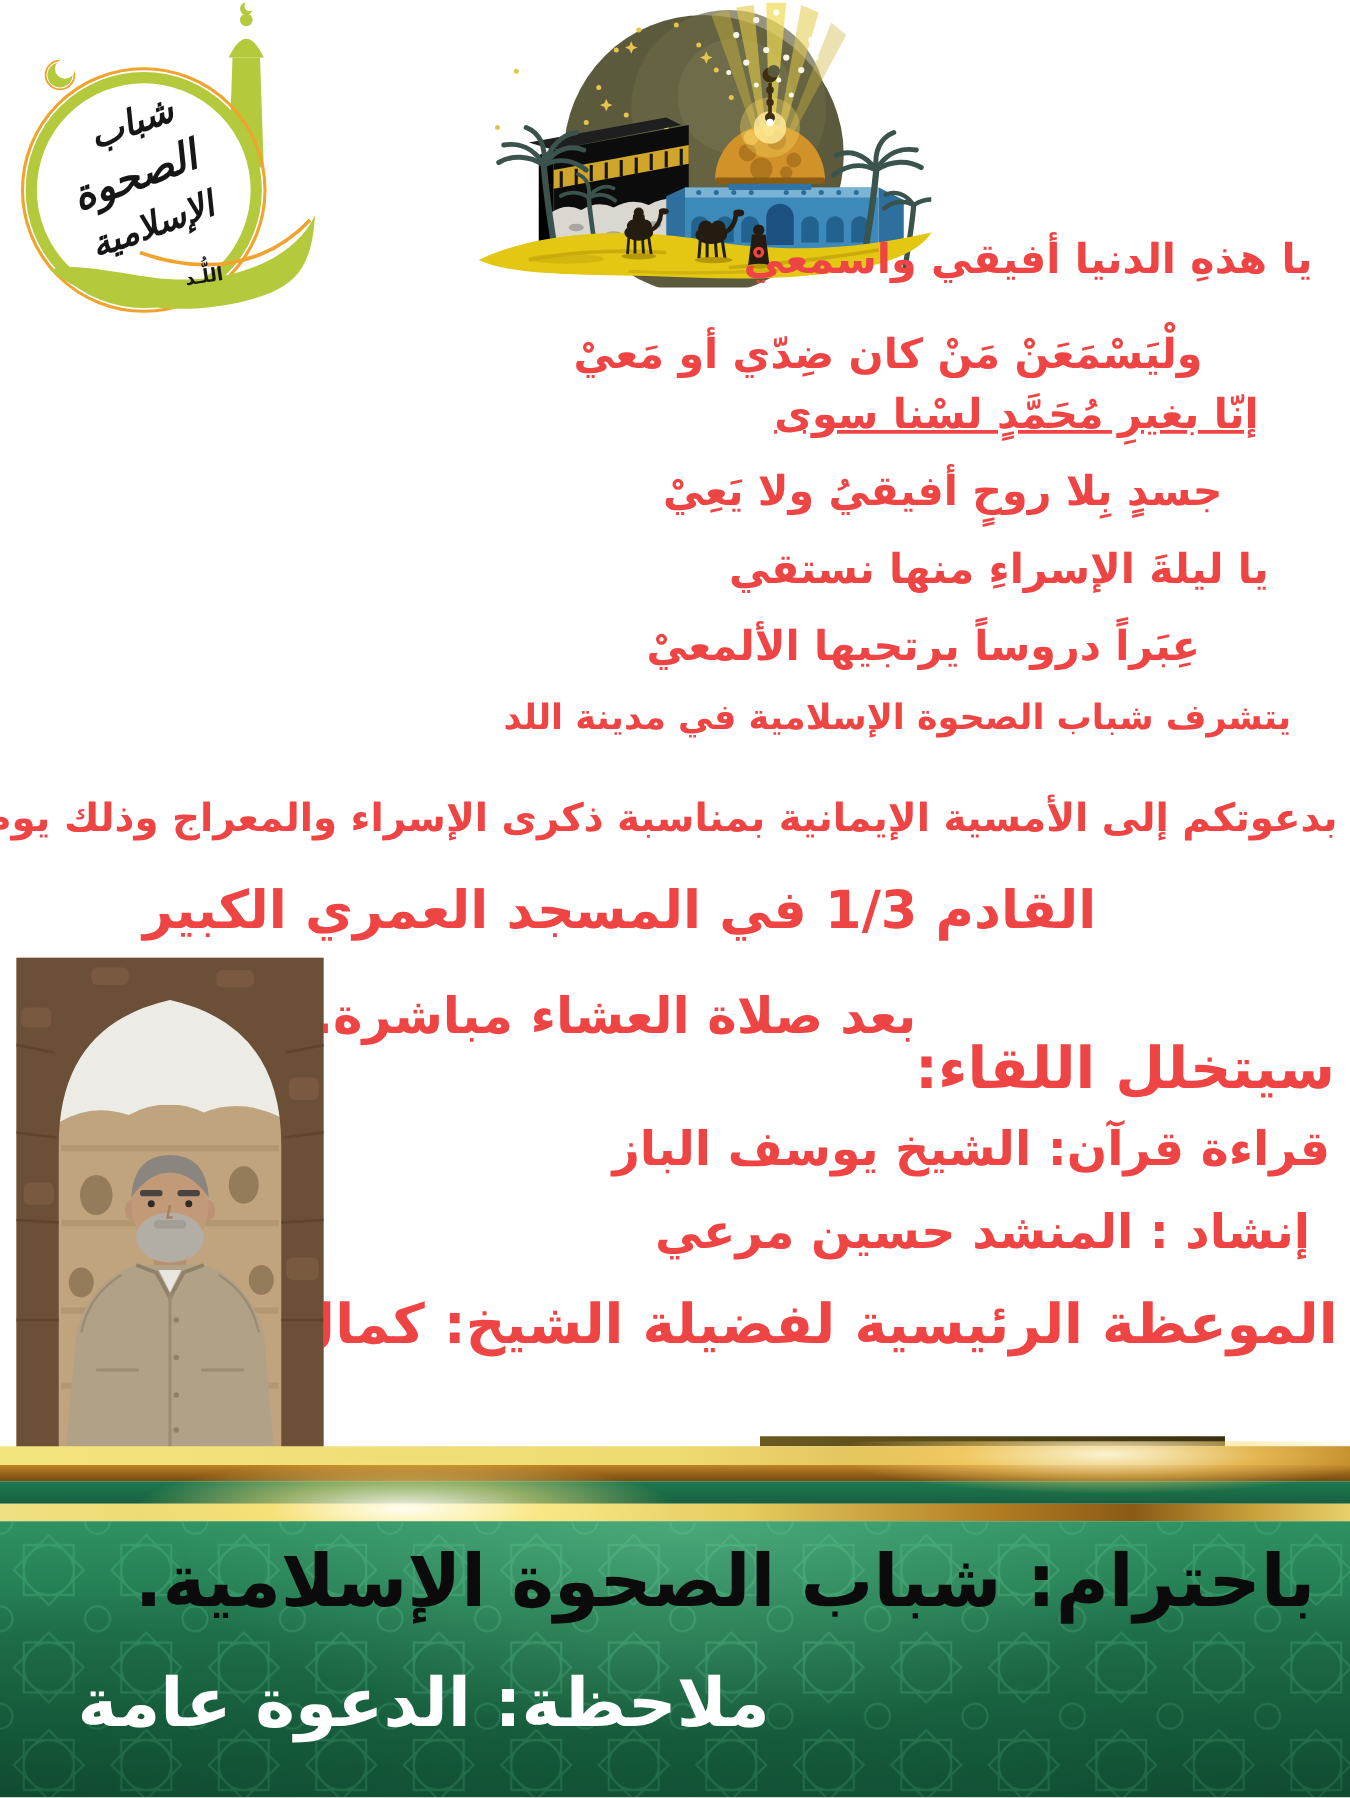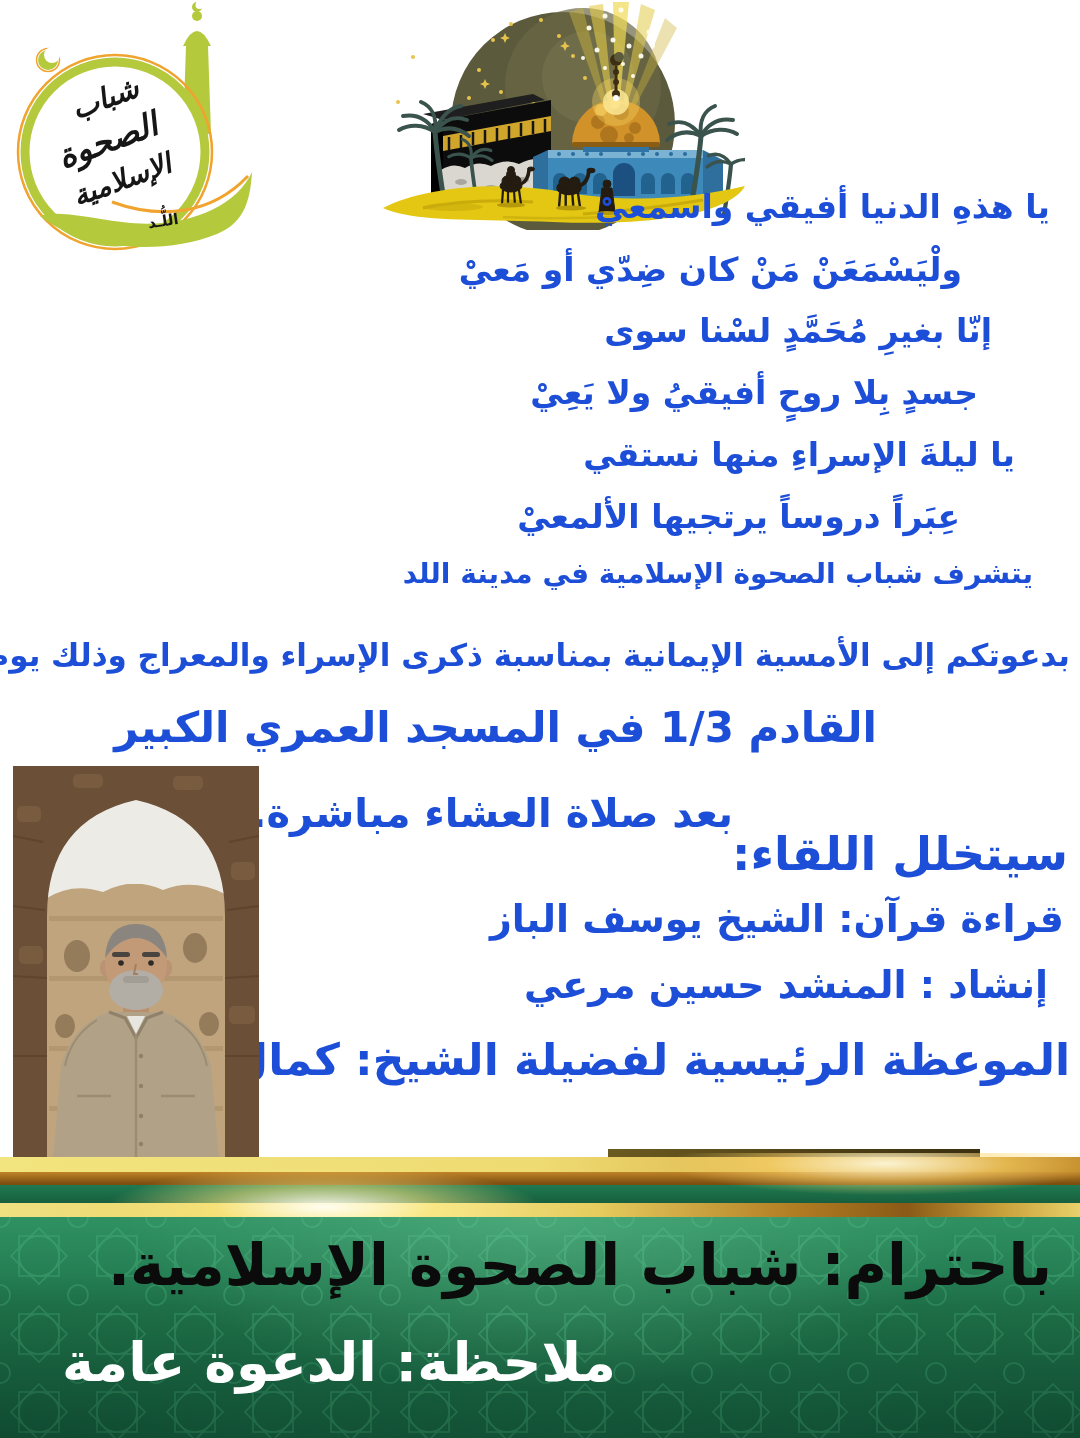--- a/index.html
+++ b/index.html
@@ -3,28 +3,28 @@
 <meta charset="utf-8">
 <style>
   html,body{margin:0;padding:0;background:#e8e8e8;}
   .poster{
     position:relative;width:1080px;height:1438px;background:#ffffff;
     overflow:hidden;margin:0 auto;
     font-family:"DejaVu Sans",sans-serif;
   }
   .abs{position:absolute;}
   .ar{
-    direction:rtl;white-space:nowrap;font-weight:bold;color:#1d4ed8;
+    direction:rtl;white-space:nowrap;font-weight:bold;color:#ef4444;
     font-family:"DejaVu Sans",sans-serif;line-height:1.25;
   }
   
   .poem-line{font-size:33px;}
   #poem-l1{top:186px;right:30px;}
-  #poem-l2{top:249px;right:118px;}
-  #poem-l3{top:310px;right:88px;}
+  #poem-l2{top:262px;right:118px;}
+  #poem-l3{top:310px;right:73px;text-decoration:underline;}
   #poem-l4{top:372px;right:102px;}
   #poem-l5{top:434px;right:65px;}
   #poem-l6{top:496px;right:120px;}
   
   #inv-l1{top:556px;right:47px;font-size:28px;}
   #inv-l2{top:636px;right:10px;font-size:31px;}
   #inv-l3{top:702px;right:203px;font-size:42px;}
   #inv-l4{top:788px;right:347px;font-size:40px;}
   
   #prog-head{top:826px;right:12px;font-size:46px;}

